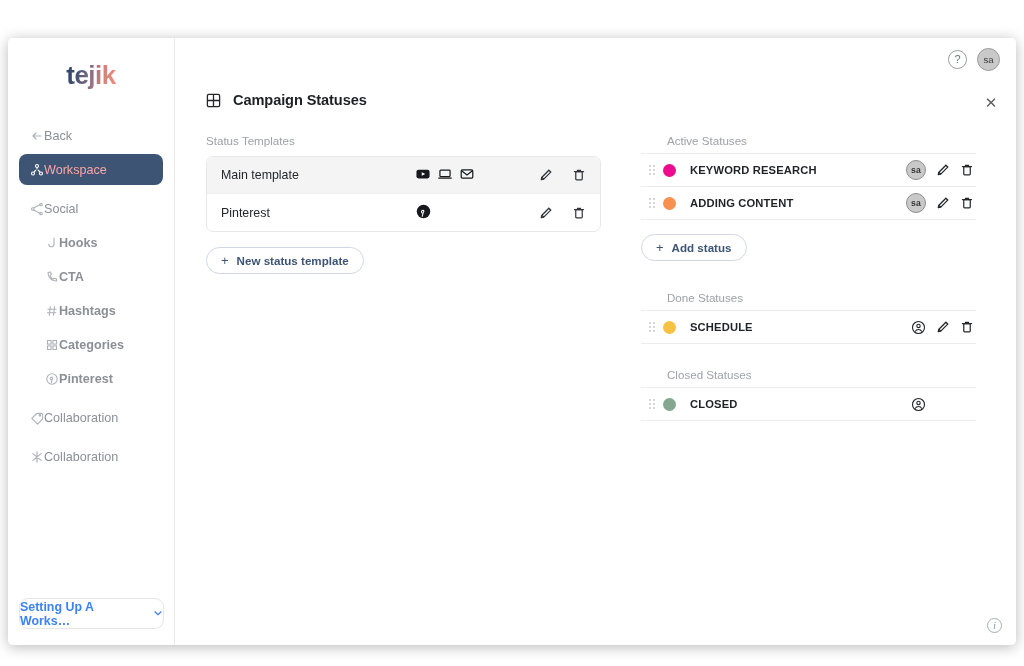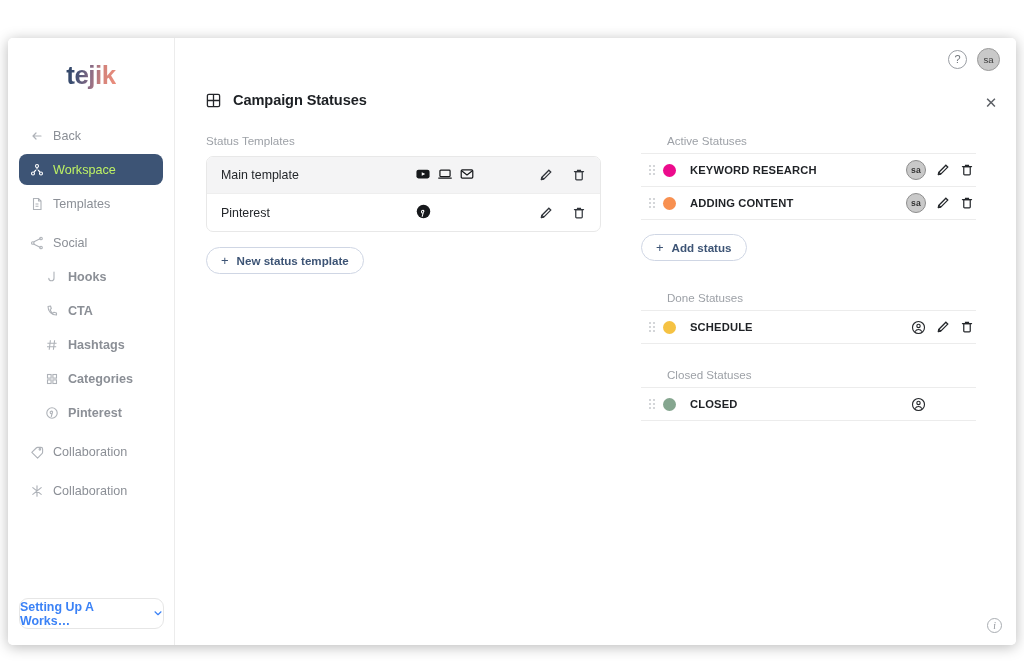--- a/index.html
+++ b/index.html
@@ -51,41 +51,40 @@
     -webkit-text-fill-color: transparent;
   }
 
   .nav {
     padding: 0 11px;
     margin-top: 8px;
   }
   .nav-item {
     display: flex;
     align-items: center;
-    gap: 9px;
     height: 31px;
     padding: 0 11px;
     border-radius: 8px;
     color: #8b8f96;
     font-size: 12.6px;
     margin-bottom: 3px;
     cursor: pointer;
     white-space: nowrap;
   }
   .nav-item .nav-ico {
     width: 14px; height: 14px;
     display: inline-flex;
     align-items: center;
     justify-content: center;
     flex: 0 0 14px;
     color: #aeb2b8;
   }
   .nav-item.active {
     background: #3d5475;
-    color: #bef264;
+    color: #fca5a5;
   }
   .nav-item.active .nav-ico { color: #ffffff; }
   .nav-item.sub { padding-left: 26px; font-weight: bold; }
   .nav-item.gap-top { margin-top: 8px; }
 
   .ws-switch-wrap {
     position: absolute;
     left: 11px; bottom: 16px;
     width: 145px;
   }
@@ -343,30 +342,20 @@
           <svg width="14" height="14" viewBox="0 0 14 14" fill="none" stroke="currentColor" stroke-width="1.1">
               <circle cx="7" cy="3" r="1.5"></circle>
               <circle cx="3" cy="10.5" r="1.5"></circle>
               <circle cx="11" cy="10.5" r="1.5"></circle>
               <path d="M7 4.5v2M6 7L4 9M8 7l2 2"></path>
             </svg>
         </span>
         <span>Workspace</span>
       </div>
 
-      <div class="nav-item">
-        <span class="nav-ico">
-          <svg width="14" height="14" viewBox="0 0 14 14" fill="none" stroke="currentColor" stroke-width="1.1">
-              <path d="M3.5 1.5h5l2.5 2.5v8.5h-7.5z"></path>
-              <path d="M8.5 1.5V4H11"></path>
-              <path d="M5.5 7h3M5.5 9.3h3"></path>
-            </svg>
-        </span>
-        <span>Templates</span>
-      </div>
 
       <div class="nav-item gap-top">
         <span class="nav-ico">
           <svg width="14" height="14" viewBox="0 0 14 14" fill="none" stroke="currentColor" stroke-width="1.1">
               <path d="M10.5 2.5L3.5 6M3.5 8L10.5 11.5"></path>
               <circle cx="11" cy="2.5" r="1.3"></circle>
               <circle cx="11" cy="11.5" r="1.3"></circle>
               <circle cx="2.8" cy="7" r="1.3"></circle>
             </svg>
         </span>

